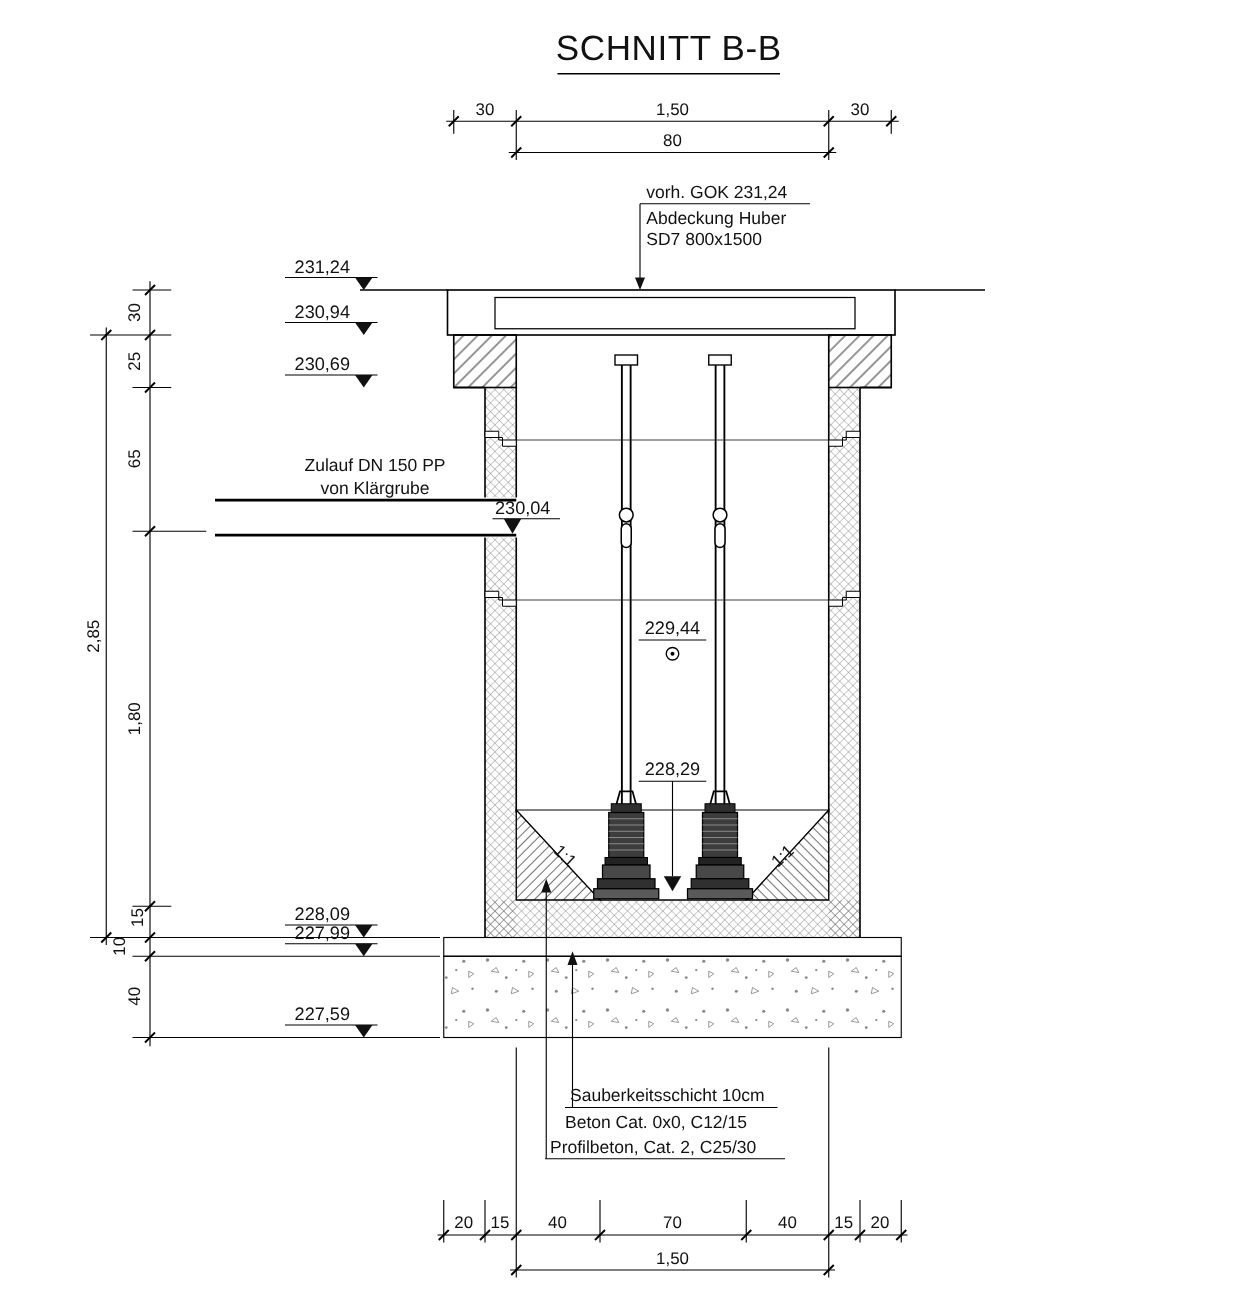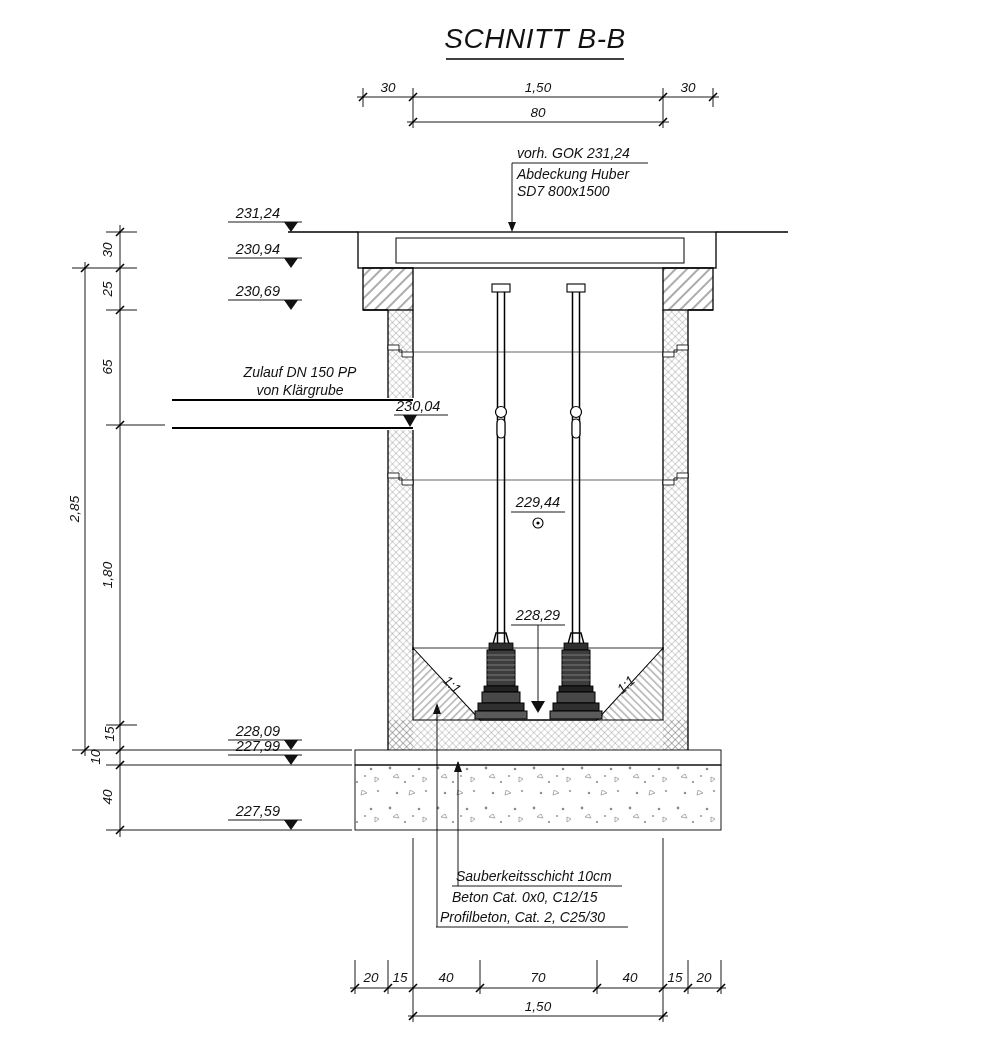--- a/index.html
+++ b/index.html
@@ -1,16 +1,16 @@
 <!DOCTYPE html>
 <html><head>
 <meta charset="utf-8">
 <style>
   html,body{margin:0;padding:0;background:#fff;}
-  #stage{position:relative;width:1000px;height:1053px;background:#ffffff;overflow:hidden;font-style:italic;}
+  #stage{position:relative;width:1000px;height:1053px;background:#ffffff;overflow:hidden;}
   svg{position:absolute;left:0;top:0;}
   text{font-family:"Liberation Sans",sans-serif;fill:#111;}
   .title-txt{font-size:28px;letter-spacing:.5px;}
   .txt-lvl{font-size:14.5px;}
   .txt-dim{font-size:13.5px;}
   .txt-note{font-size:14px;}
   .ln{stroke:#000;stroke-width:1.3;fill:none;}
   .ln-thin{stroke:#000;stroke-width:.8;fill:none;}
   .ln-joint{stroke:#222;stroke-width:.7;fill:none;}
   .pipe{stroke:#000;stroke-width:2.2;fill:none;}

